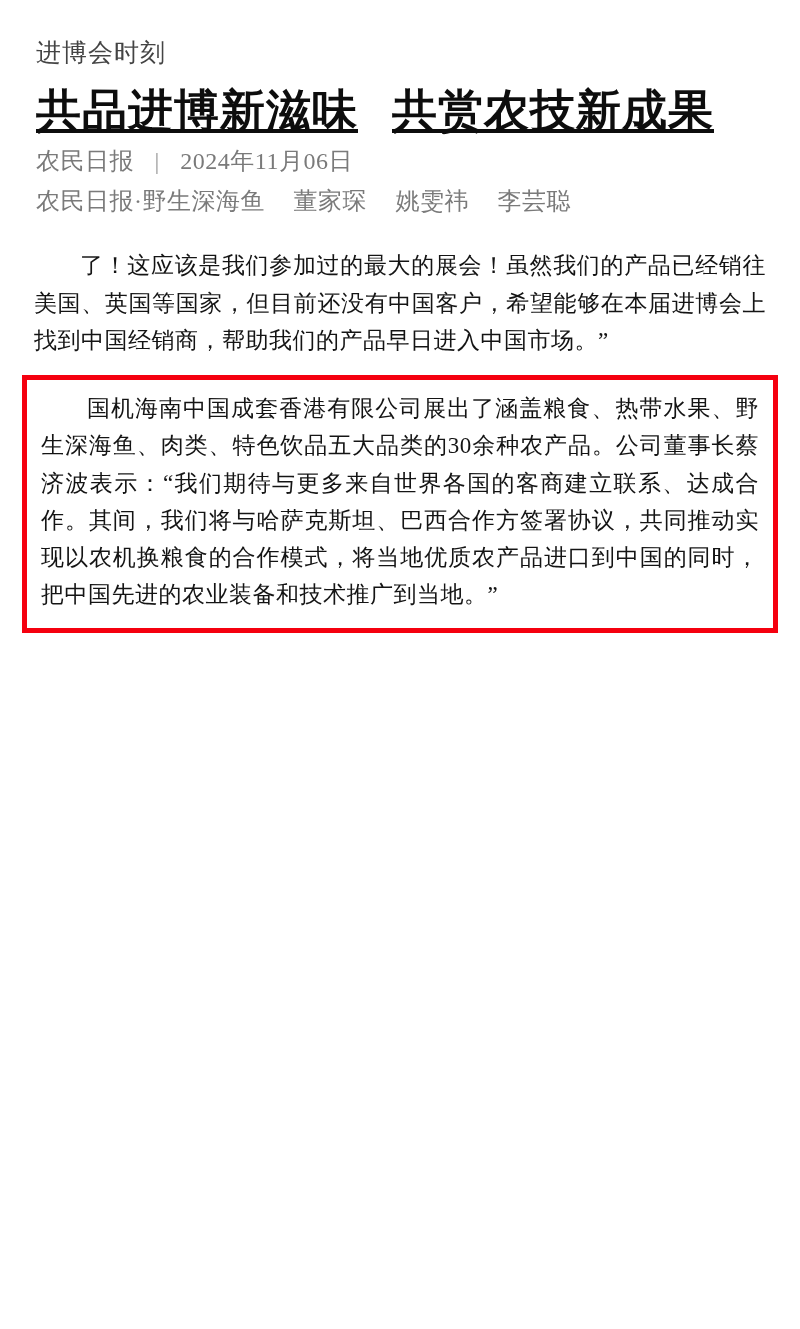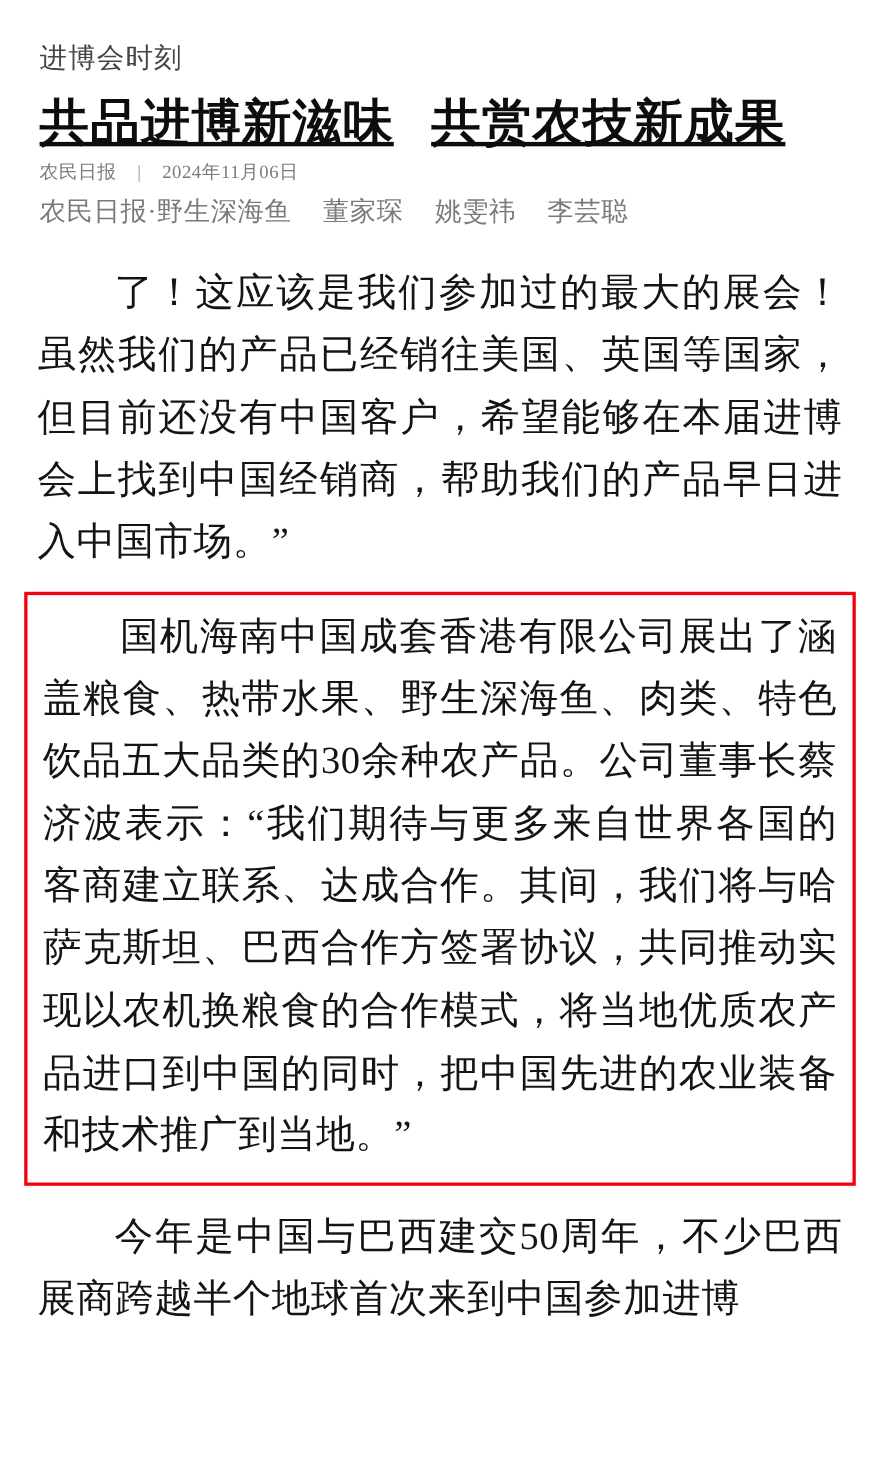--- a/index.html
+++ b/index.html
@@ -44,21 +44,21 @@
     width: 34px;
   }
   .subhead {
     font-size: 29px;
     color: #6a6a6a;
     letter-spacing: 0.5px;
     margin: 14px 0 26px 2px;
     white-space: nowrap;
   }
   .meta-line {
-    font-size: 17px;
+    font-size: 24px;
     color: #7a7a7a;
     letter-spacing: 0.5px;
     margin: 0 0 8px 2px;
   }
   .meta-line .sep {
     display: inline-block;
     padding: 0 14px;
     color: #9a9a9a;
   }
   .byline {
@@ -69,33 +69,33 @@
   }
   .byline .name {
     display: inline-block;
     margin-right: 22px;
   }
   .byline .name:last-child {
     margin-right: 0;
     text-align: right;
   }
   .body-p {
-    font-size: 35px;
+    font-size: 23px;
     line-height: 1.62;
     color: #141414;
     text-align: justify;
     text-justify: inter-ideograph;
     margin: 0 0 2px 0;
     letter-spacing: 0.5px;
   }
   .indent {
     text-indent: 2em;
   }
   .highlight-box {
-    border: 3px solid #fca5a5;
+    border: 5px solid #fca5a5;
     box-sizing: border-box;
     padding: 10px 14px 14px 14px;
     margin: 16px -12px 12px -12px;
     background: #ffffff;
   }
   .highlight-box .body-p {
     margin-bottom: 0;
   }
   .tail {
     margin-top: 18px;
@@ -130,16 +130,15 @@
     <span class="name">姚雯祎</span>
     <span class="name">李芸聪</span>
   </div>
 
   <p class="body-p indent">了！这应该是我们参加过的最大的展会！虽然我们的产品已经销往美国、英国等国家，但目前还没有中国客户，希望能够在本届进博会上找到中国经销商，帮助我们的产品早日进入中国市场。”</p>
 
   <div class="highlight-box" style="border-color: rgb(245, 0, 15);">
     <p class="body-p indent">国机海南中国成套香港有限公司展出了涵盖粮食、热带水果、野生深海鱼、肉类、特色饮品五大品类的30余种农产品。公司董事长蔡济波表示：“我们期待与更多来自世界各国的客商建立联系、达成合作。其间，我们将与哈萨克斯坦、巴西合作方签署协议，共同推动实现以农机换粮食的合作模式，将当地优质农产品进口到中国的同时，把中国先进的农业装备和技术推广到当地。”</p>
   </div>
 
-  <p class="body-p indent tail">今年是中国与巴西建交50周年，不少巴西展商跨越半个地球首次来到中国参加进博</p>
 
   <div class="clip-bottom"></div>
 </div>
 
 </body></html>

